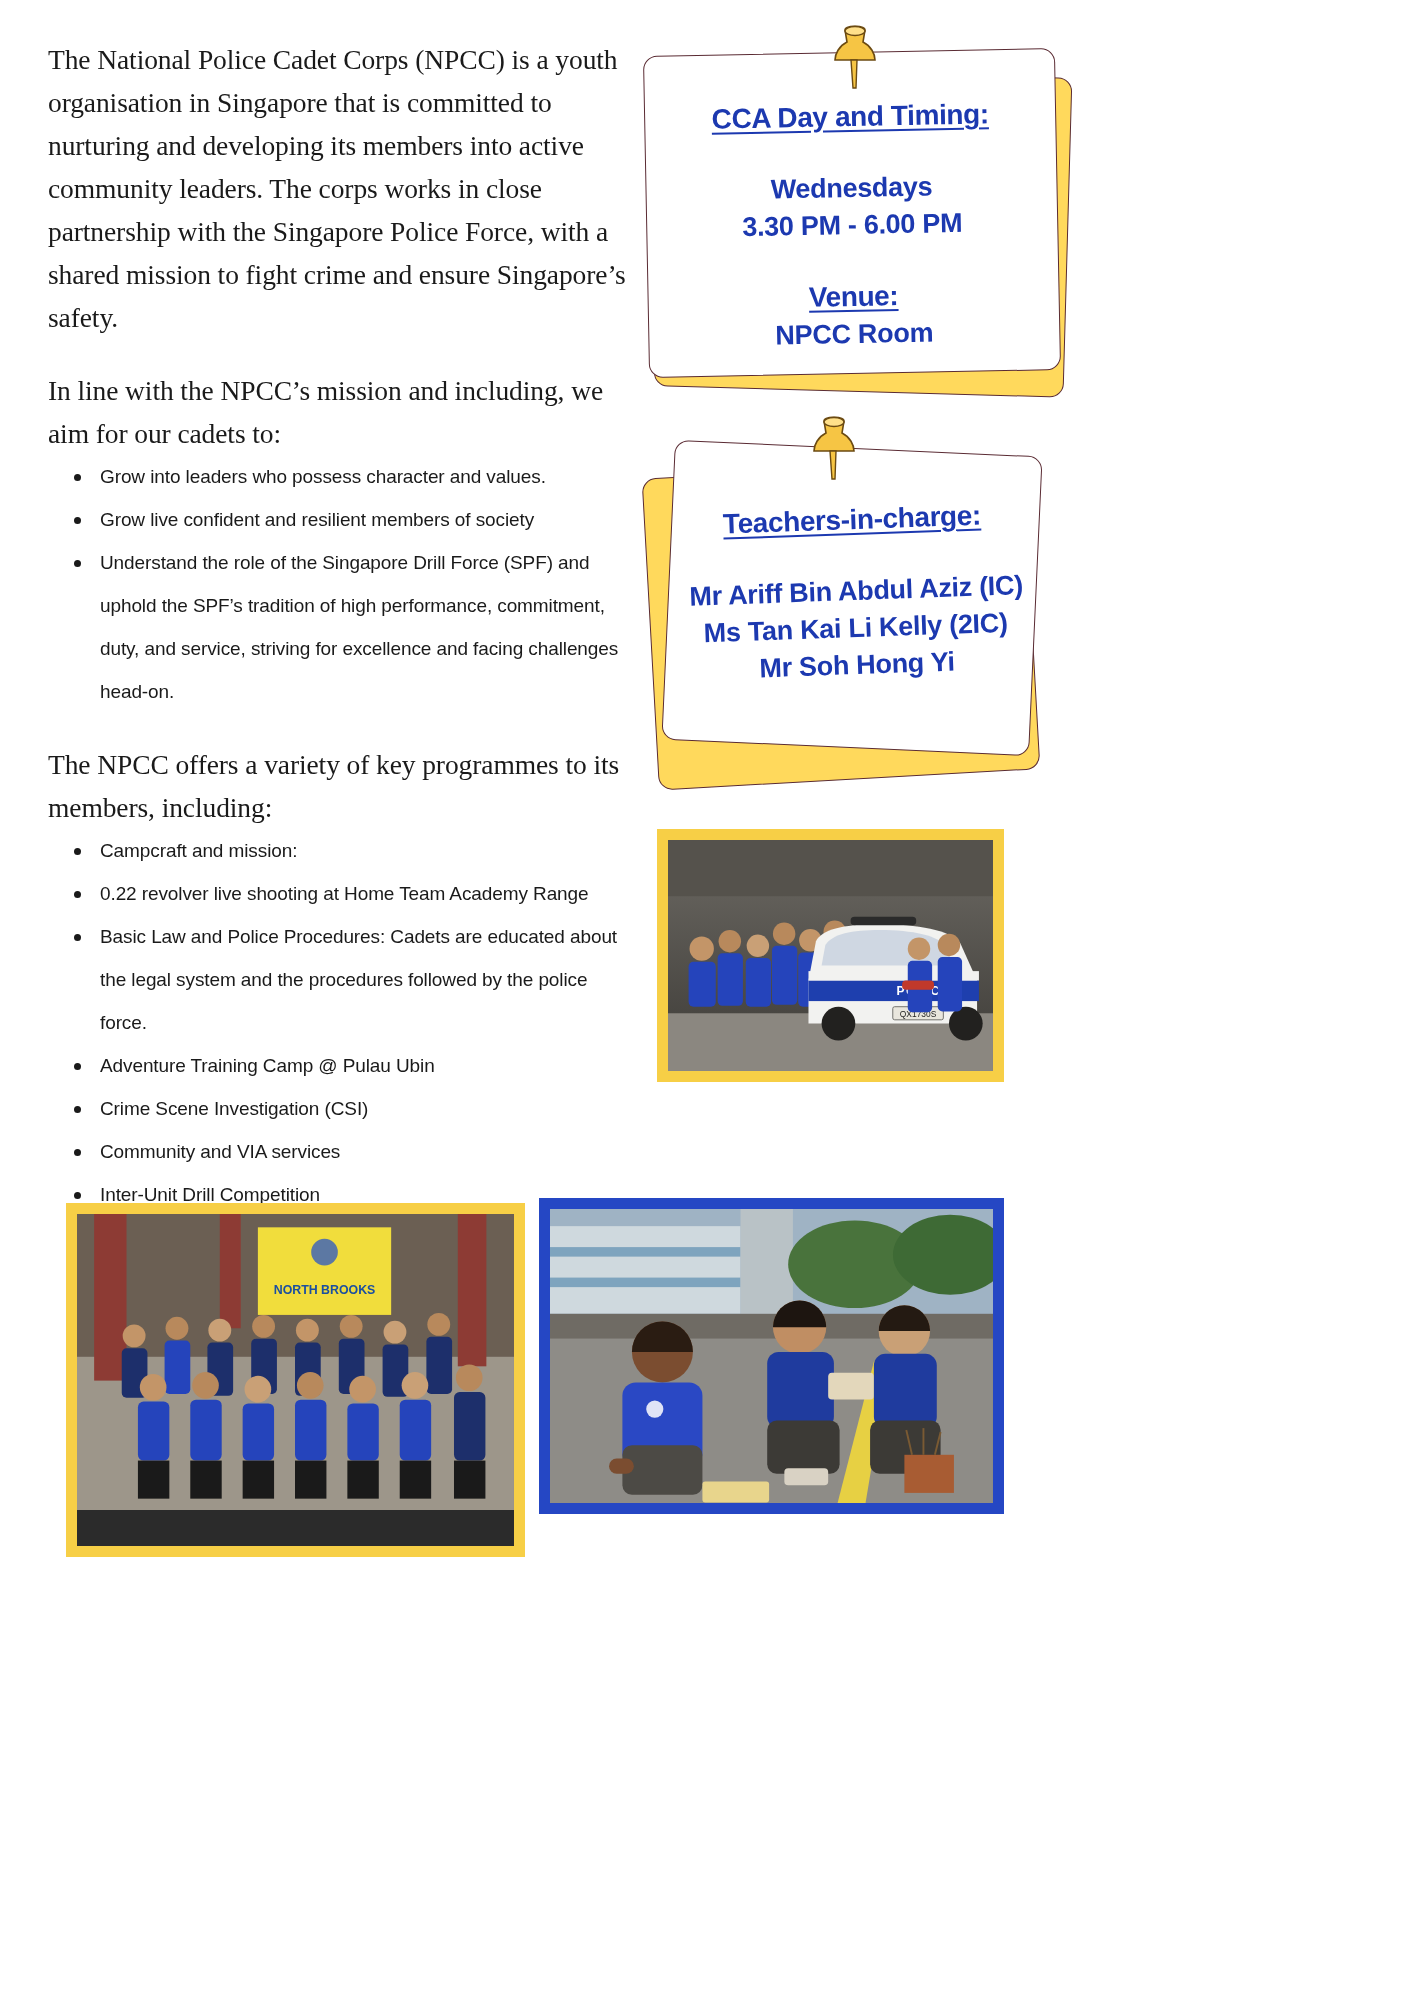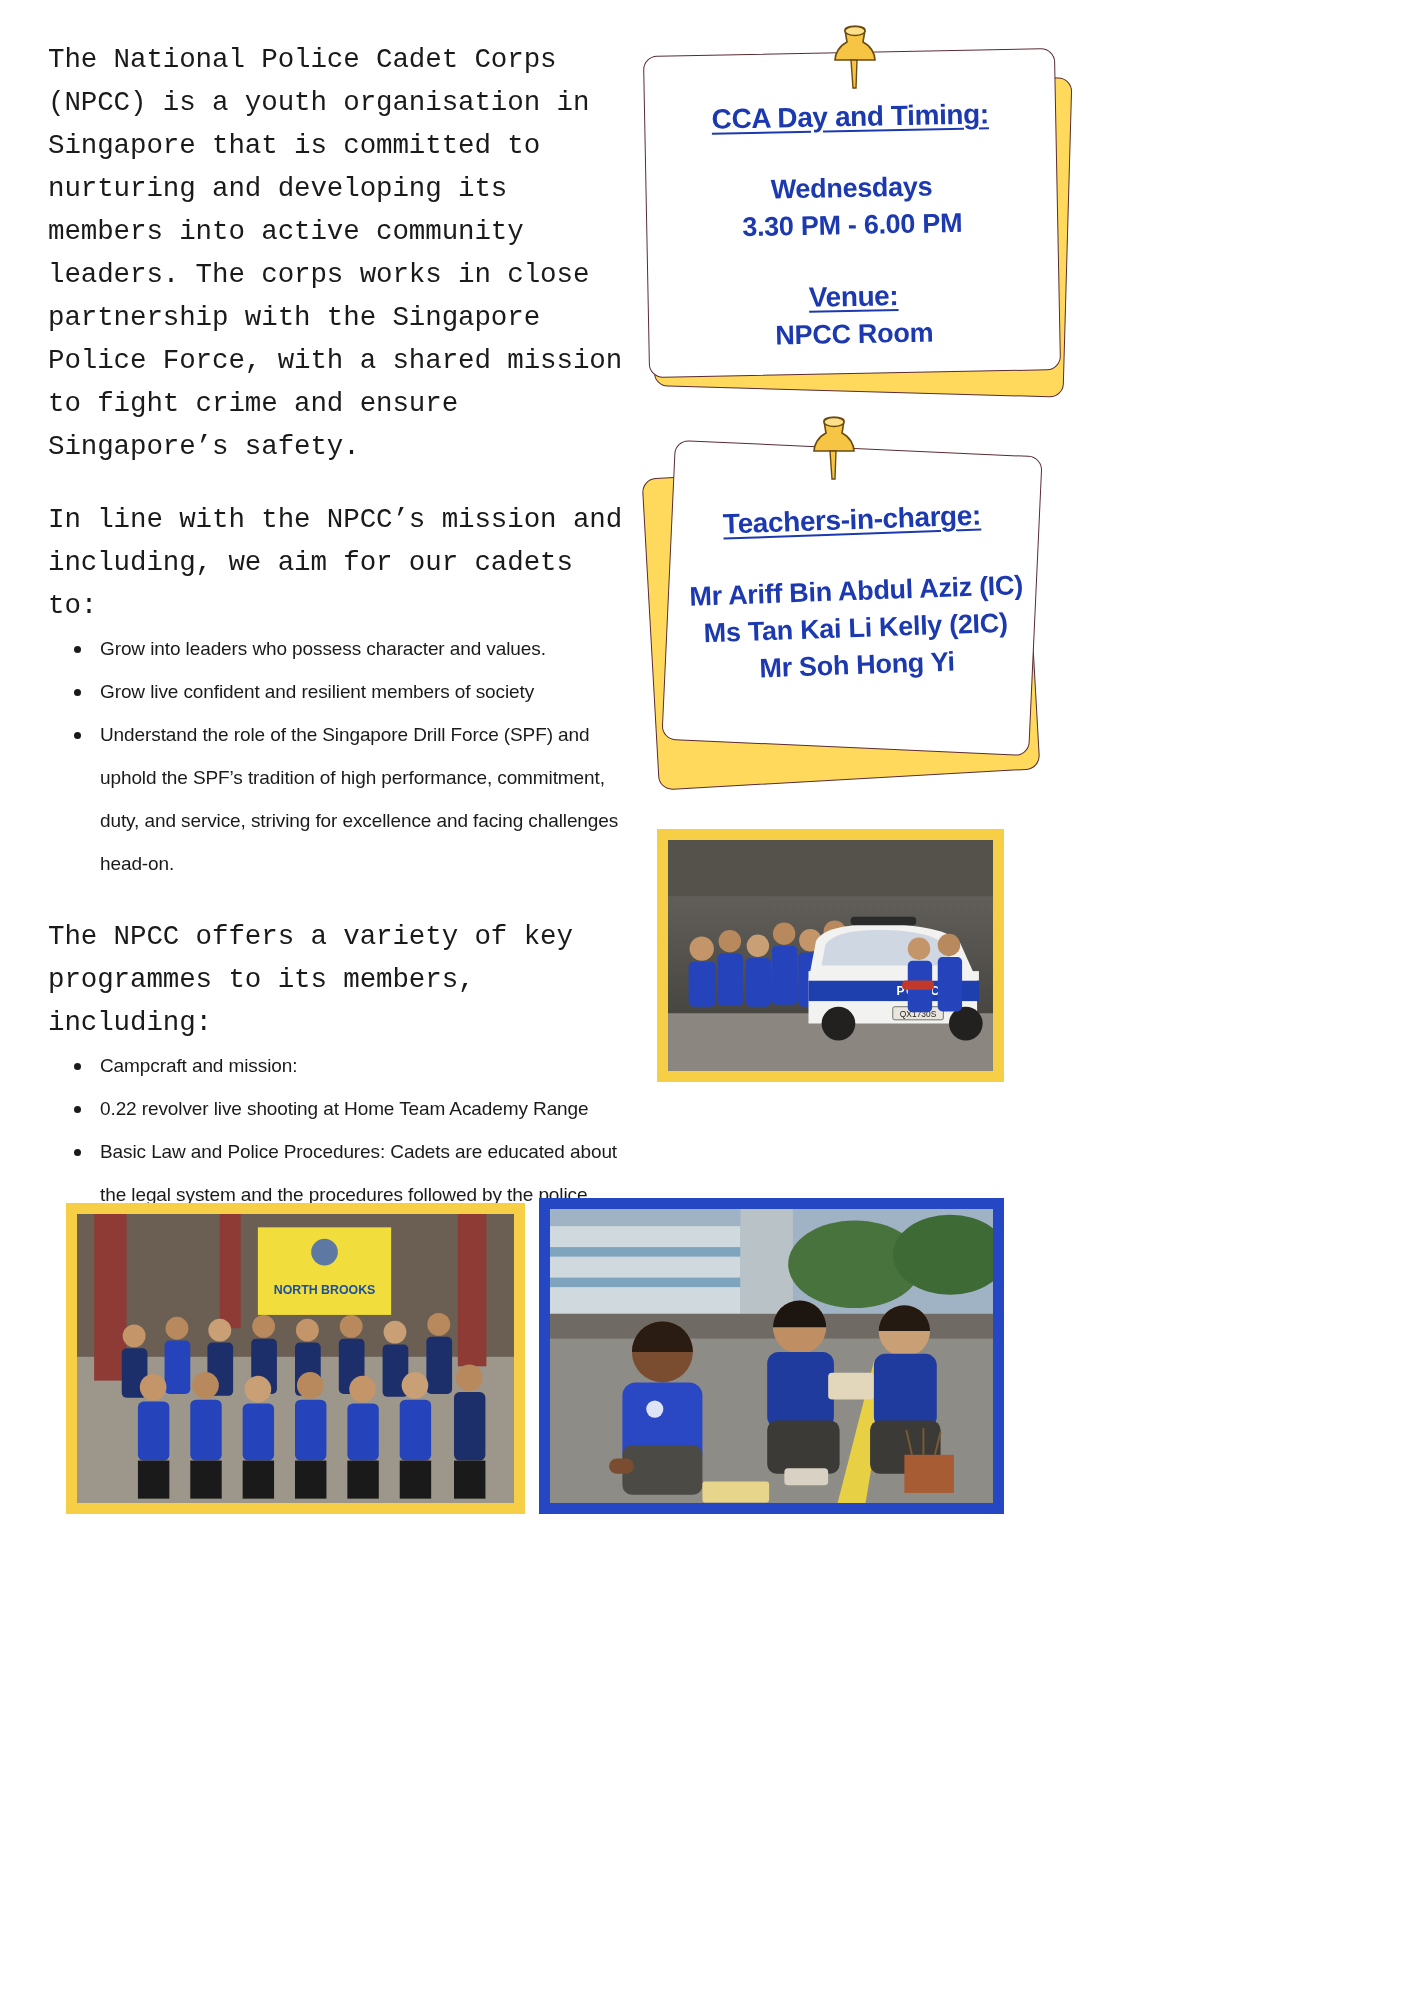--- a/index.html
+++ b/index.html
@@ -16,21 +16,21 @@
   .text-col {
     position:absolute;
     left:48px; top:38px;
     width:590px;
   }
   .para {
     font-size:27.5px;
     line-height:43px;
     color:#1a1a1a;
     margin:0 0 30px 0;
-    font-family:Liberation Mono, monospace;
+    font-family:Liberation Serif, serif;
     letter-spacing:-0.1px;
   }
   .para.tight { margin-bottom:0; }
   ul.bullets {
     margin:0 0 30px 0;
     padding-left:52px;
     list-style:none;
   }
   ul.bullets li {
     font-size:19px;
@@ -130,21 +130,21 @@
     overflow:hidden;
     background:#2b2b2b;
   }
   #photo-police-car {
     left:657px; top:829px;
     width:347px; height:253px;
     border:11px solid #f7cf46;
   }
   #photo-group {
     left:66px; top:1203px;
-    width:459px; height:311px;
+    width:459px; height:354px;
     border:11px solid #f7cf46;
   }
   #photo-activity {
     left:539px; top:1198px;
     width:465px; height:316px;
     border:11px solid #2547c4;
   }
   .photo-inner { position:absolute; inset:0; }
 </style>
 </head>

